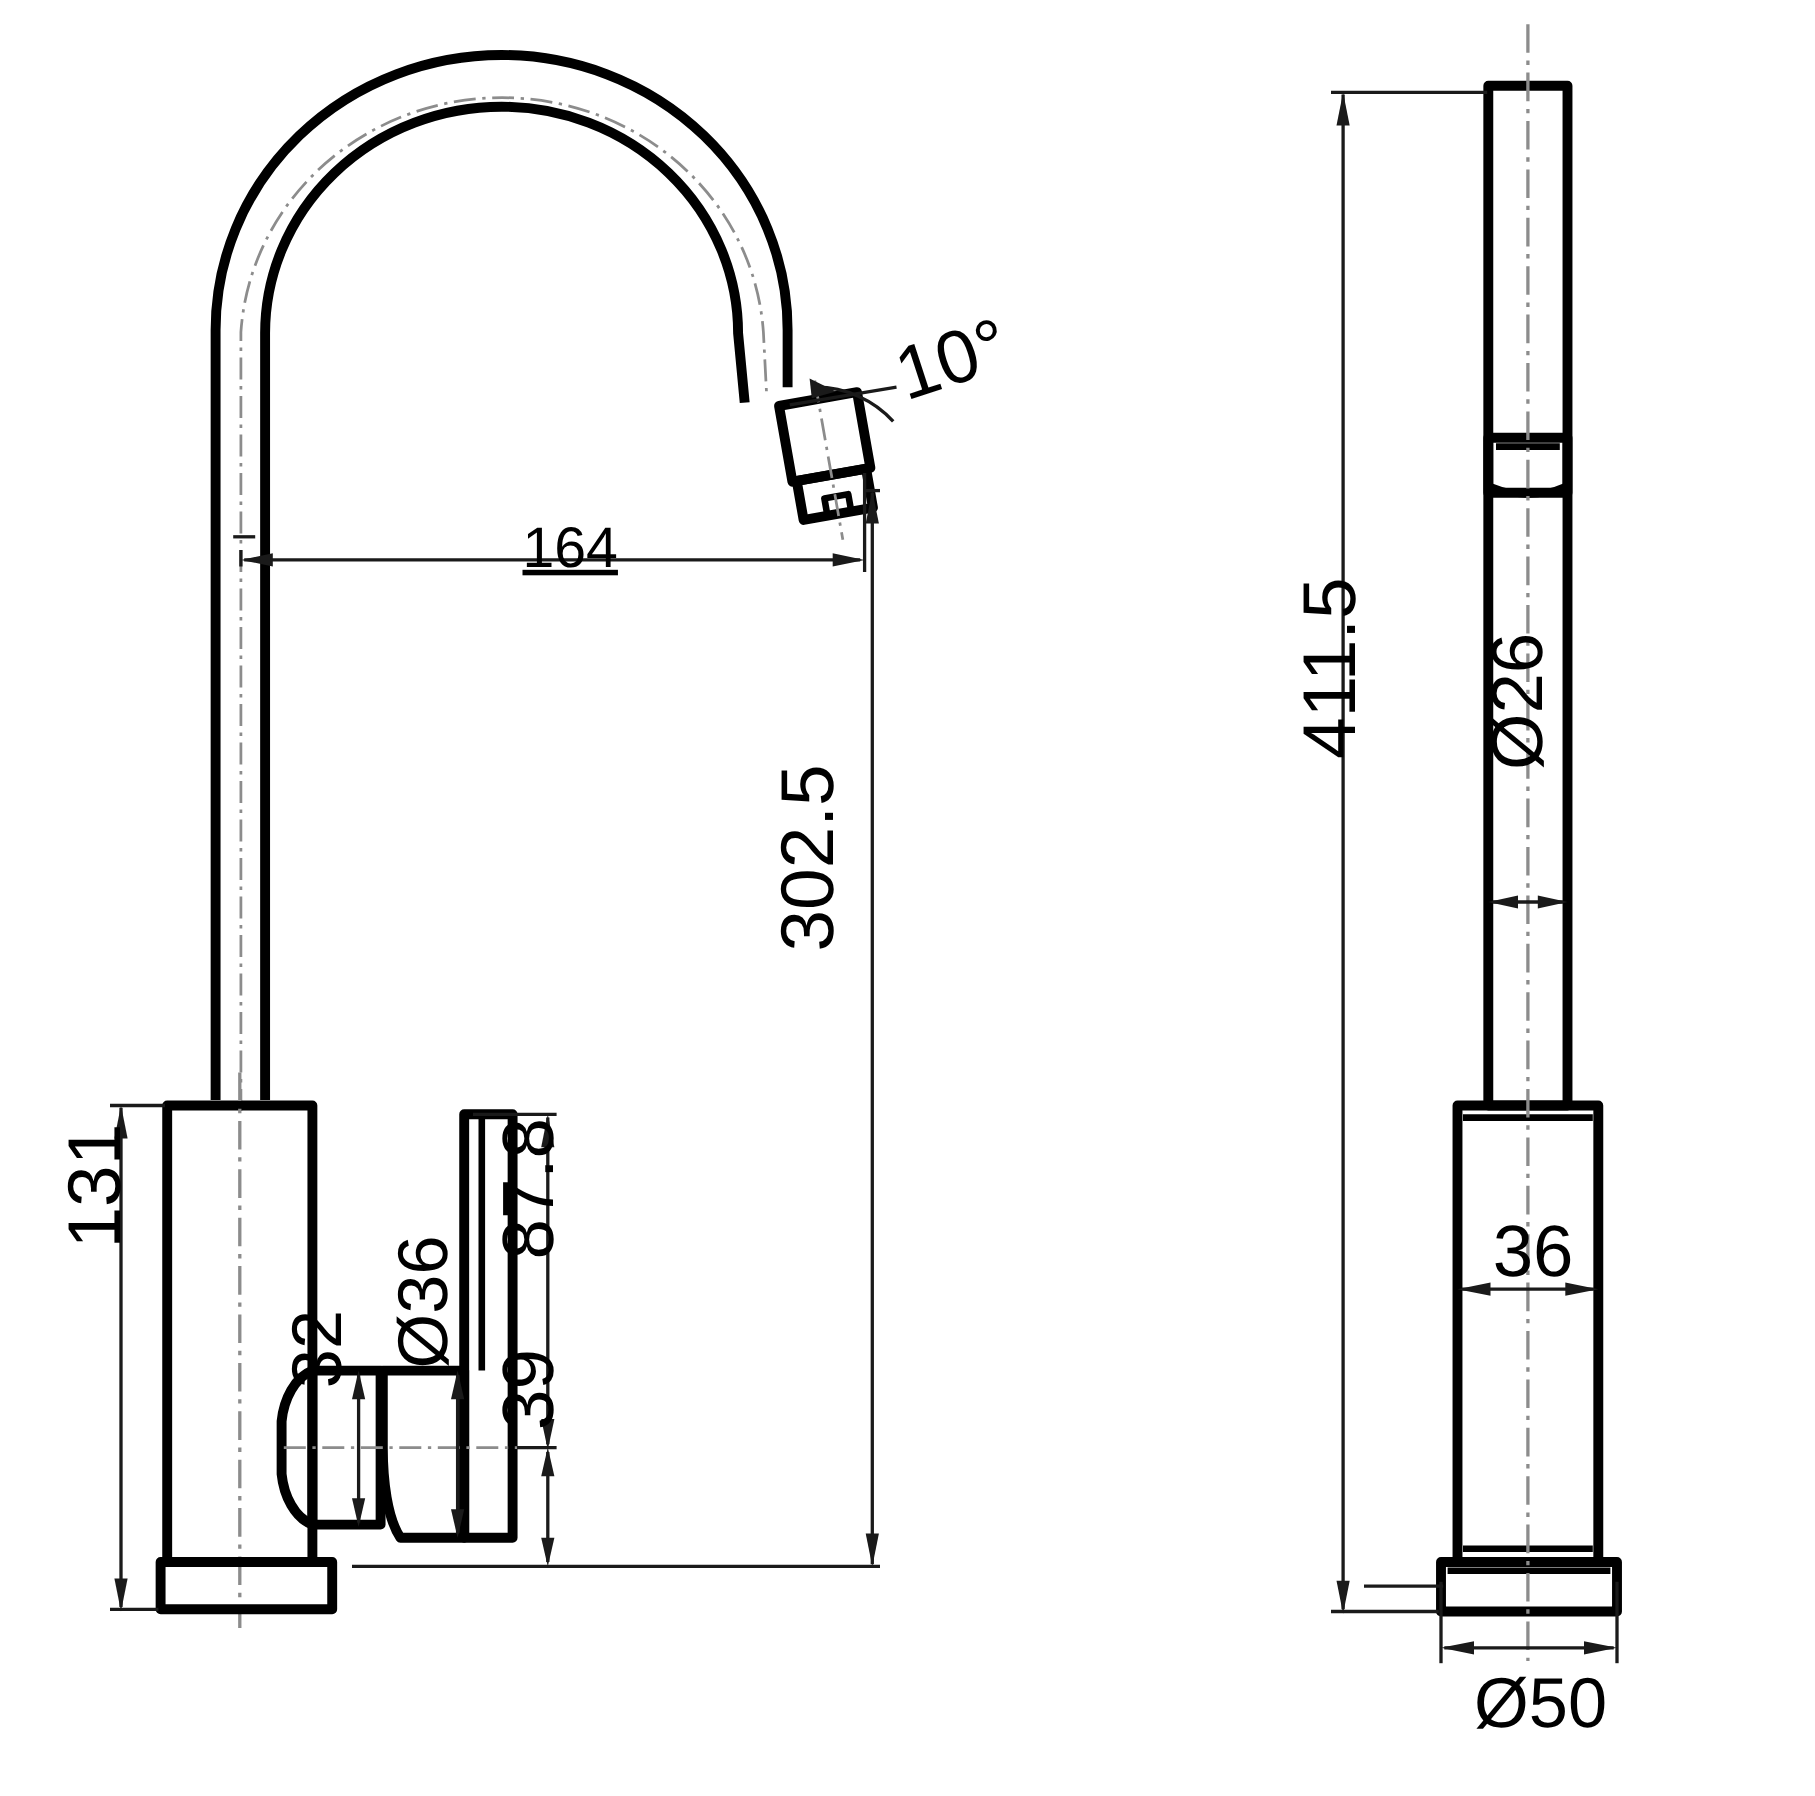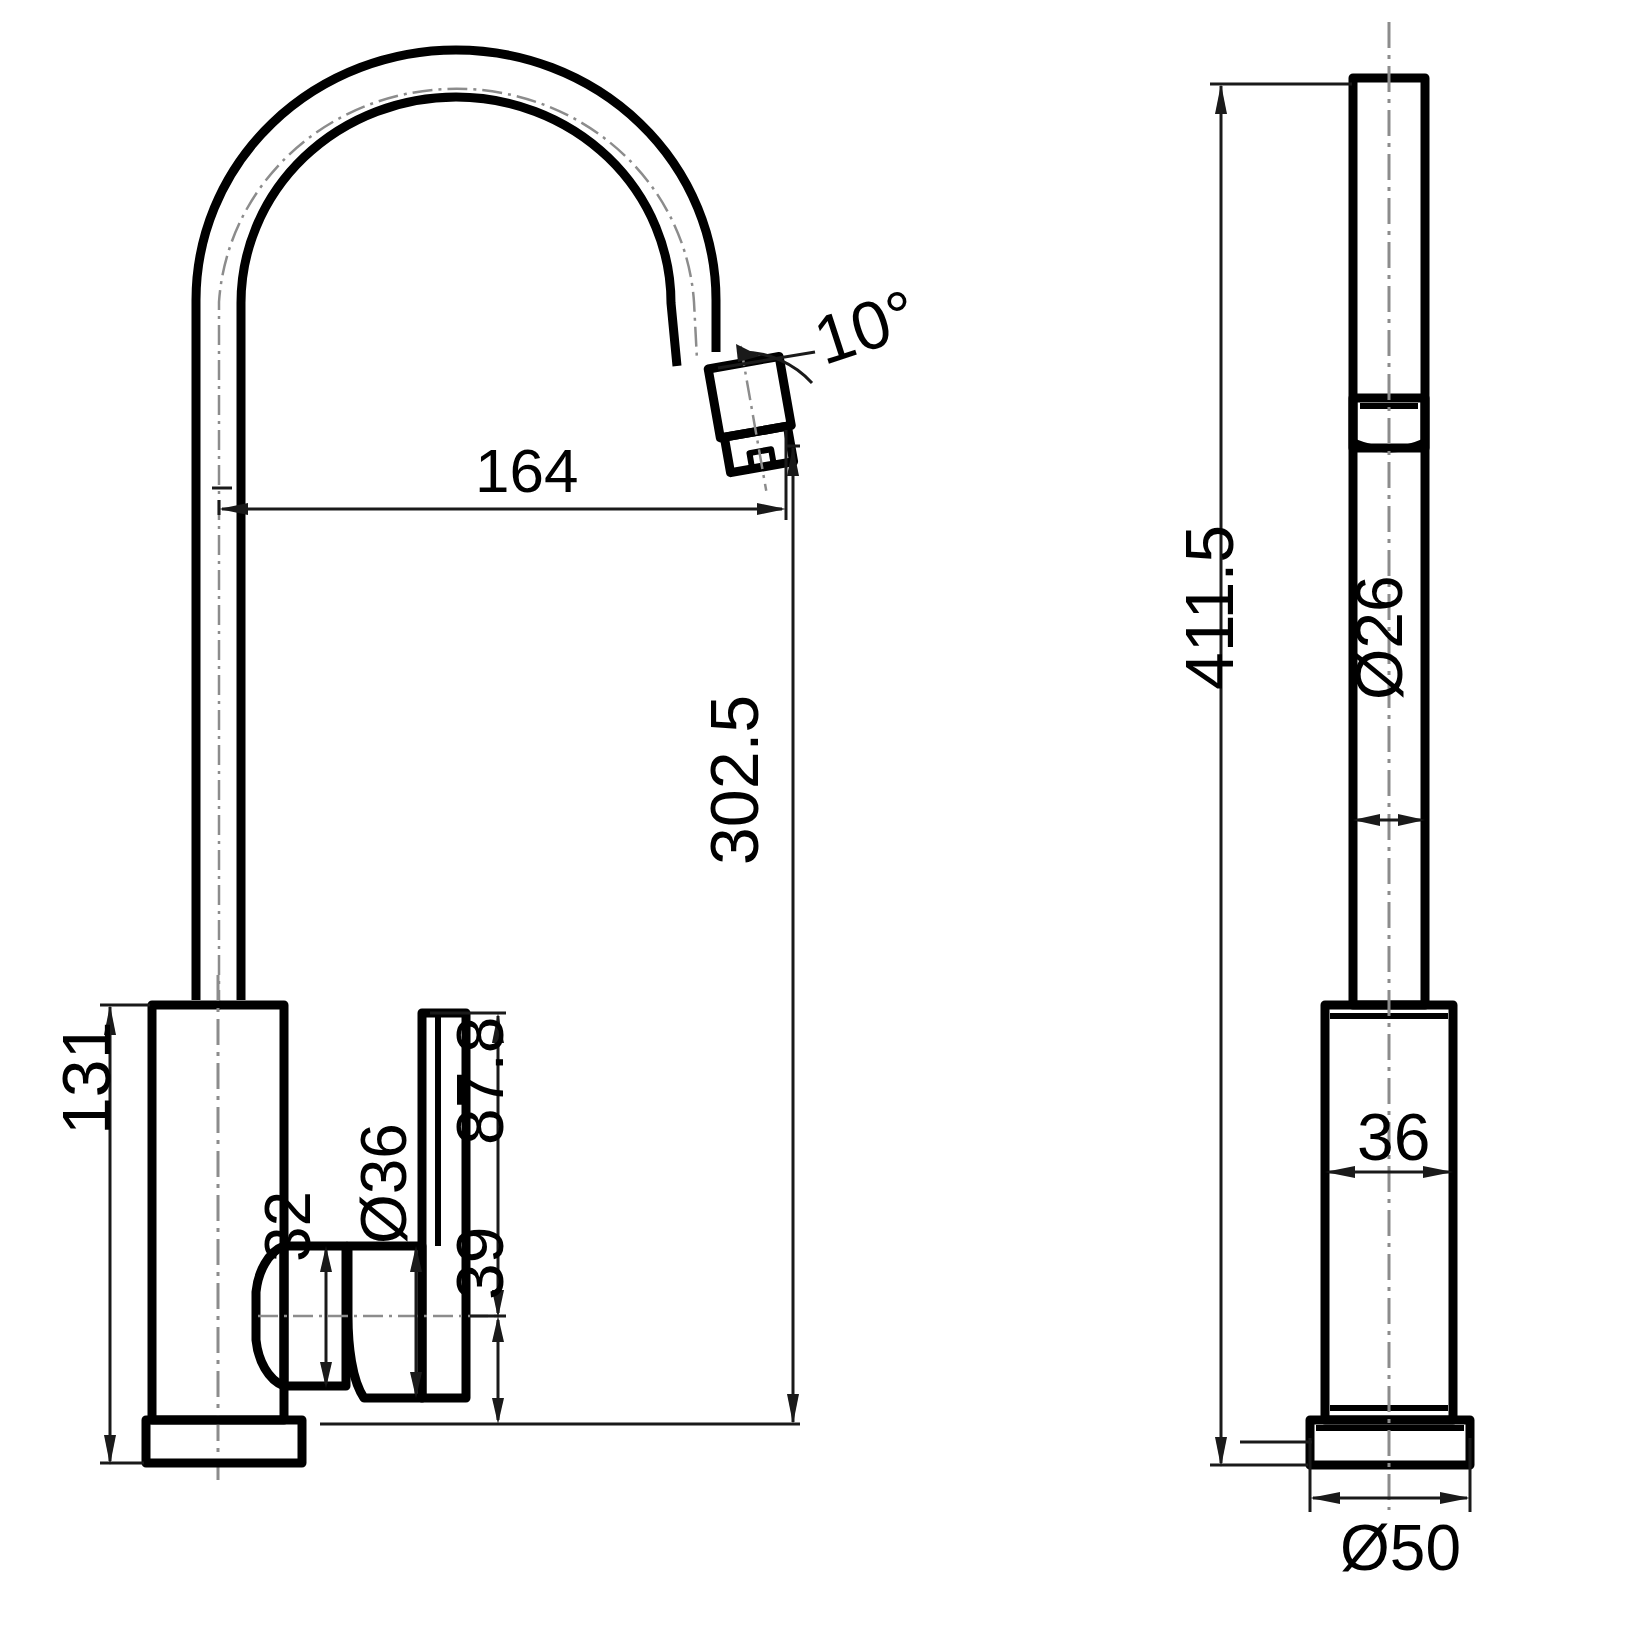--- a/index.html
+++ b/index.html
@@ -270,21 +270,21 @@
       <polygon class="arrowfill" points="1310,1498 1340,1492 1340,1504"></polygon>
       <polygon class="arrowfill" points="1470,1498 1440,1492 1440,1504"></polygon>
       <line class="ext-line" x1="1240" y1="1442" x2="1312" y2="1442"></line>
     </g>
   </svg>
 
   <div class="label-layer">
 
     <div class="dimlabel" style="left:806px; top:310px; font-size:68px; transform:rotate(-18deg); transform-origin:left top;">10°</div>
 
-    <div class="dimlabel" style="left:475px; top:440px; font-size:62px;">164</div>
+    <div class="dimlabel" style="left:475px; top:472px; font-size:52px;text-decoration:underline;">164</div>
 
     <div class="dimlabel" style="left:700px; top:865px; font-size:68px; transform:rotate(-90deg); transform-origin:left top;">302.5</div>
 
     <div class="dimlabel" style="left:52px; top:1135px; font-size:68px; transform:rotate(-90deg); transform-origin:left top;">131</div>
 
     <div class="dimlabel" style="left:256px; top:1262px; font-size:64px; transform:rotate(-90deg); transform-origin:left top;">32</div>
 
     <div class="dimlabel" style="left:352px; top:1244px; font-size:64px; transform:rotate(-90deg); transform-origin:left top;">Ø36</div>
 
     <div class="dimlabel" style="left:447px; top:1145px; font-size:66px; transform:rotate(-90deg); transform-origin:left top;">87.8</div>

